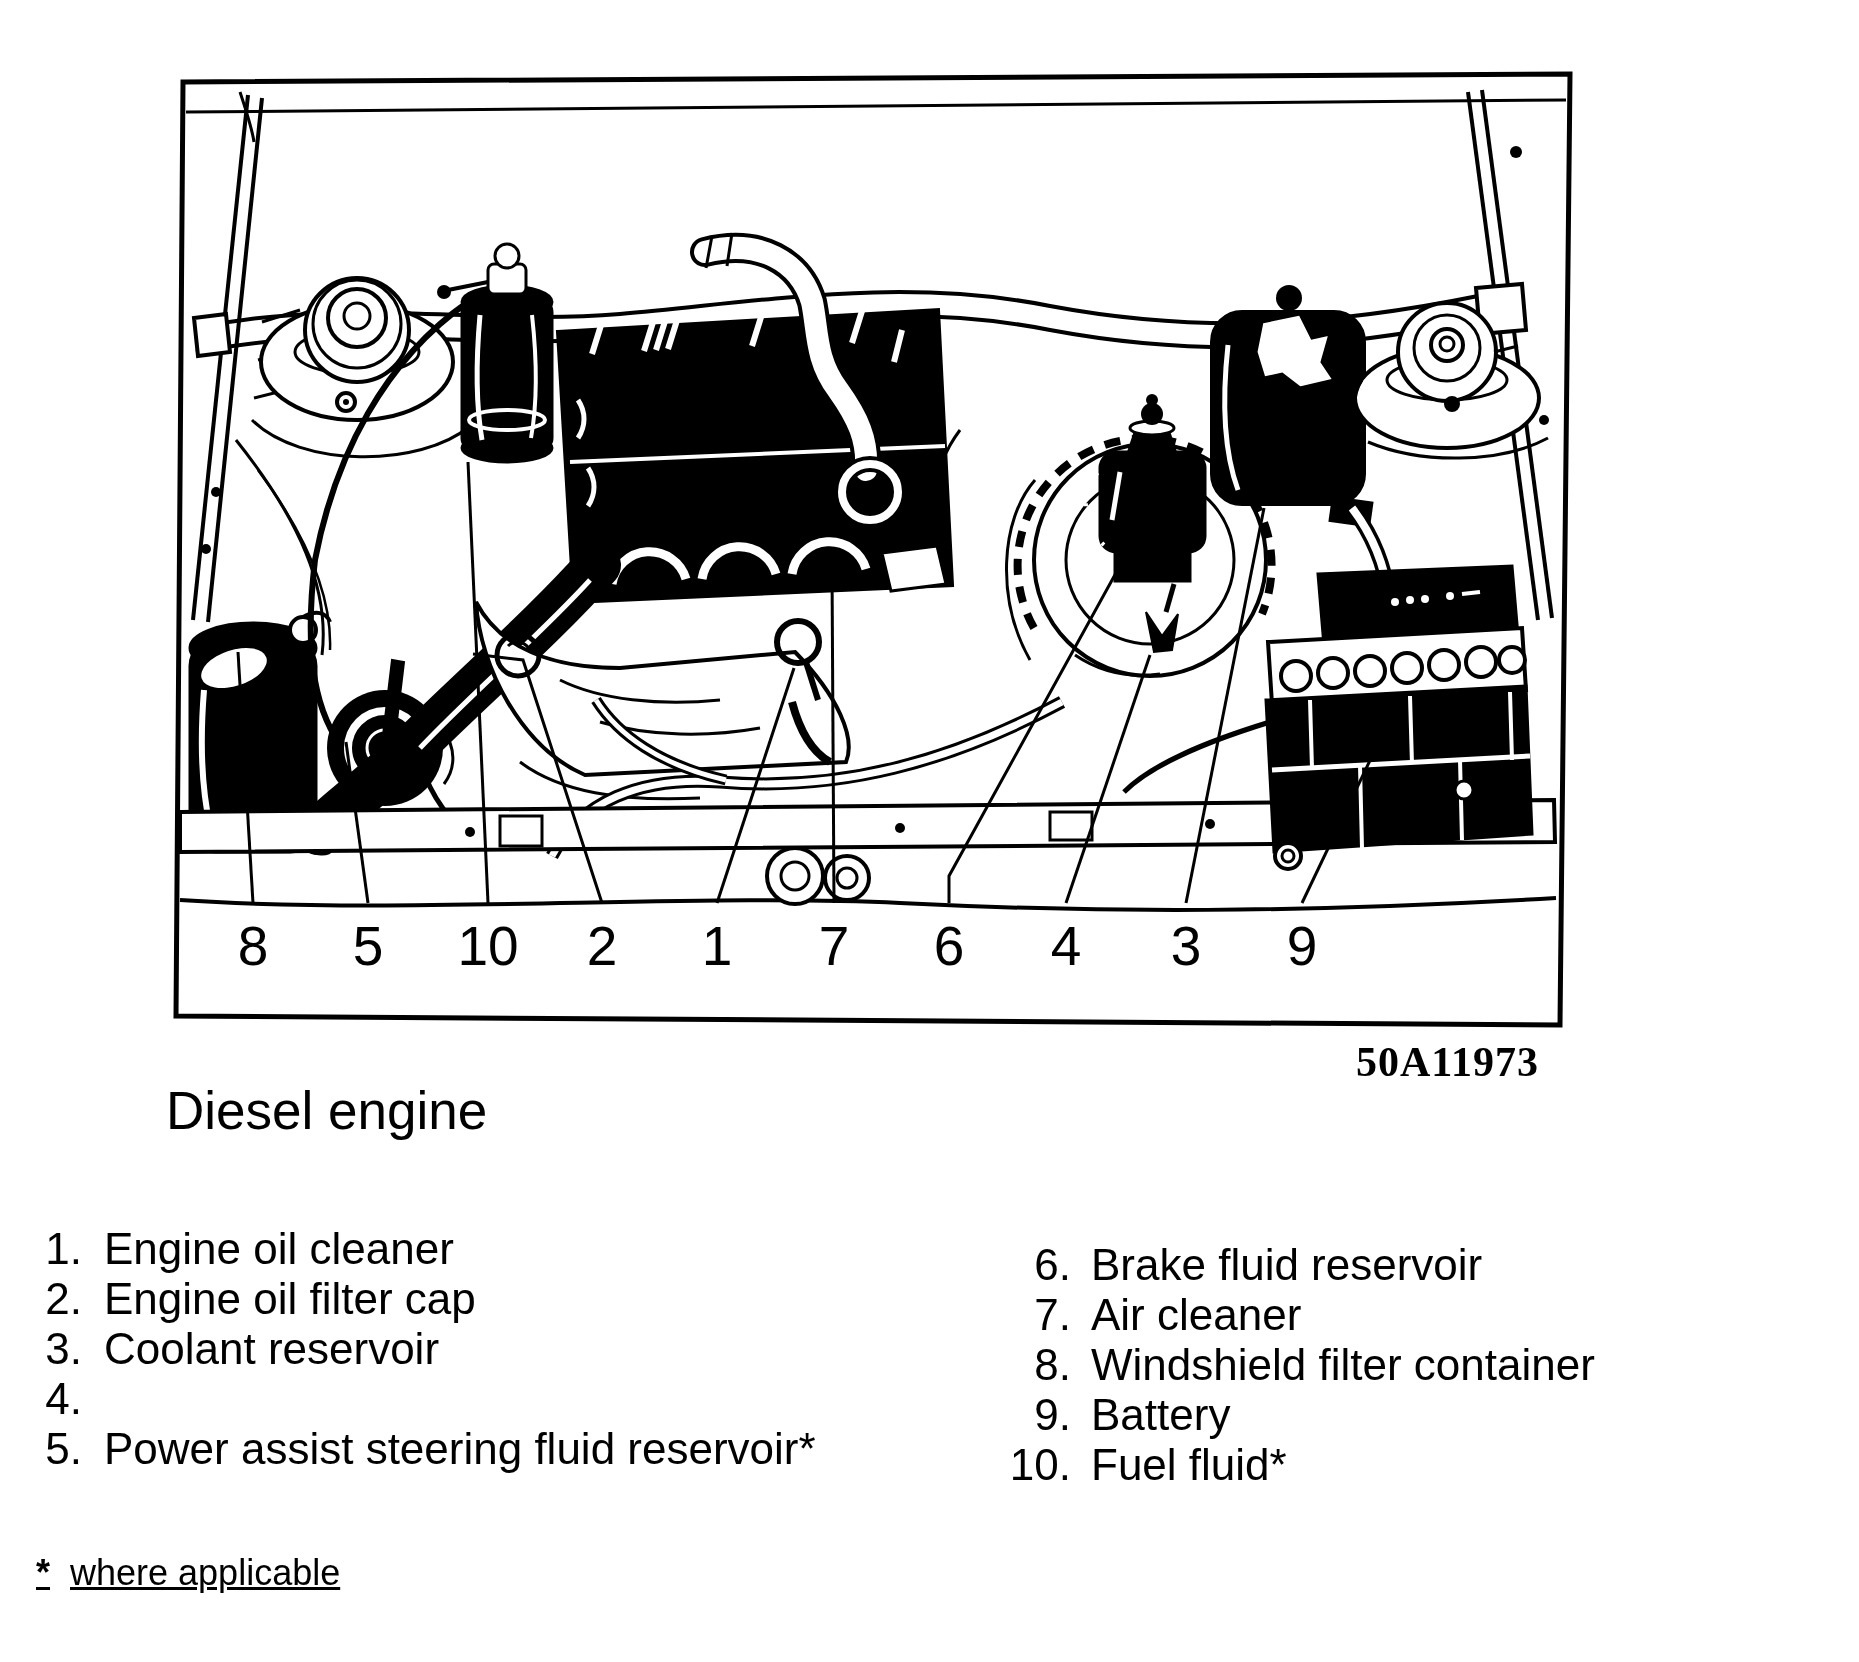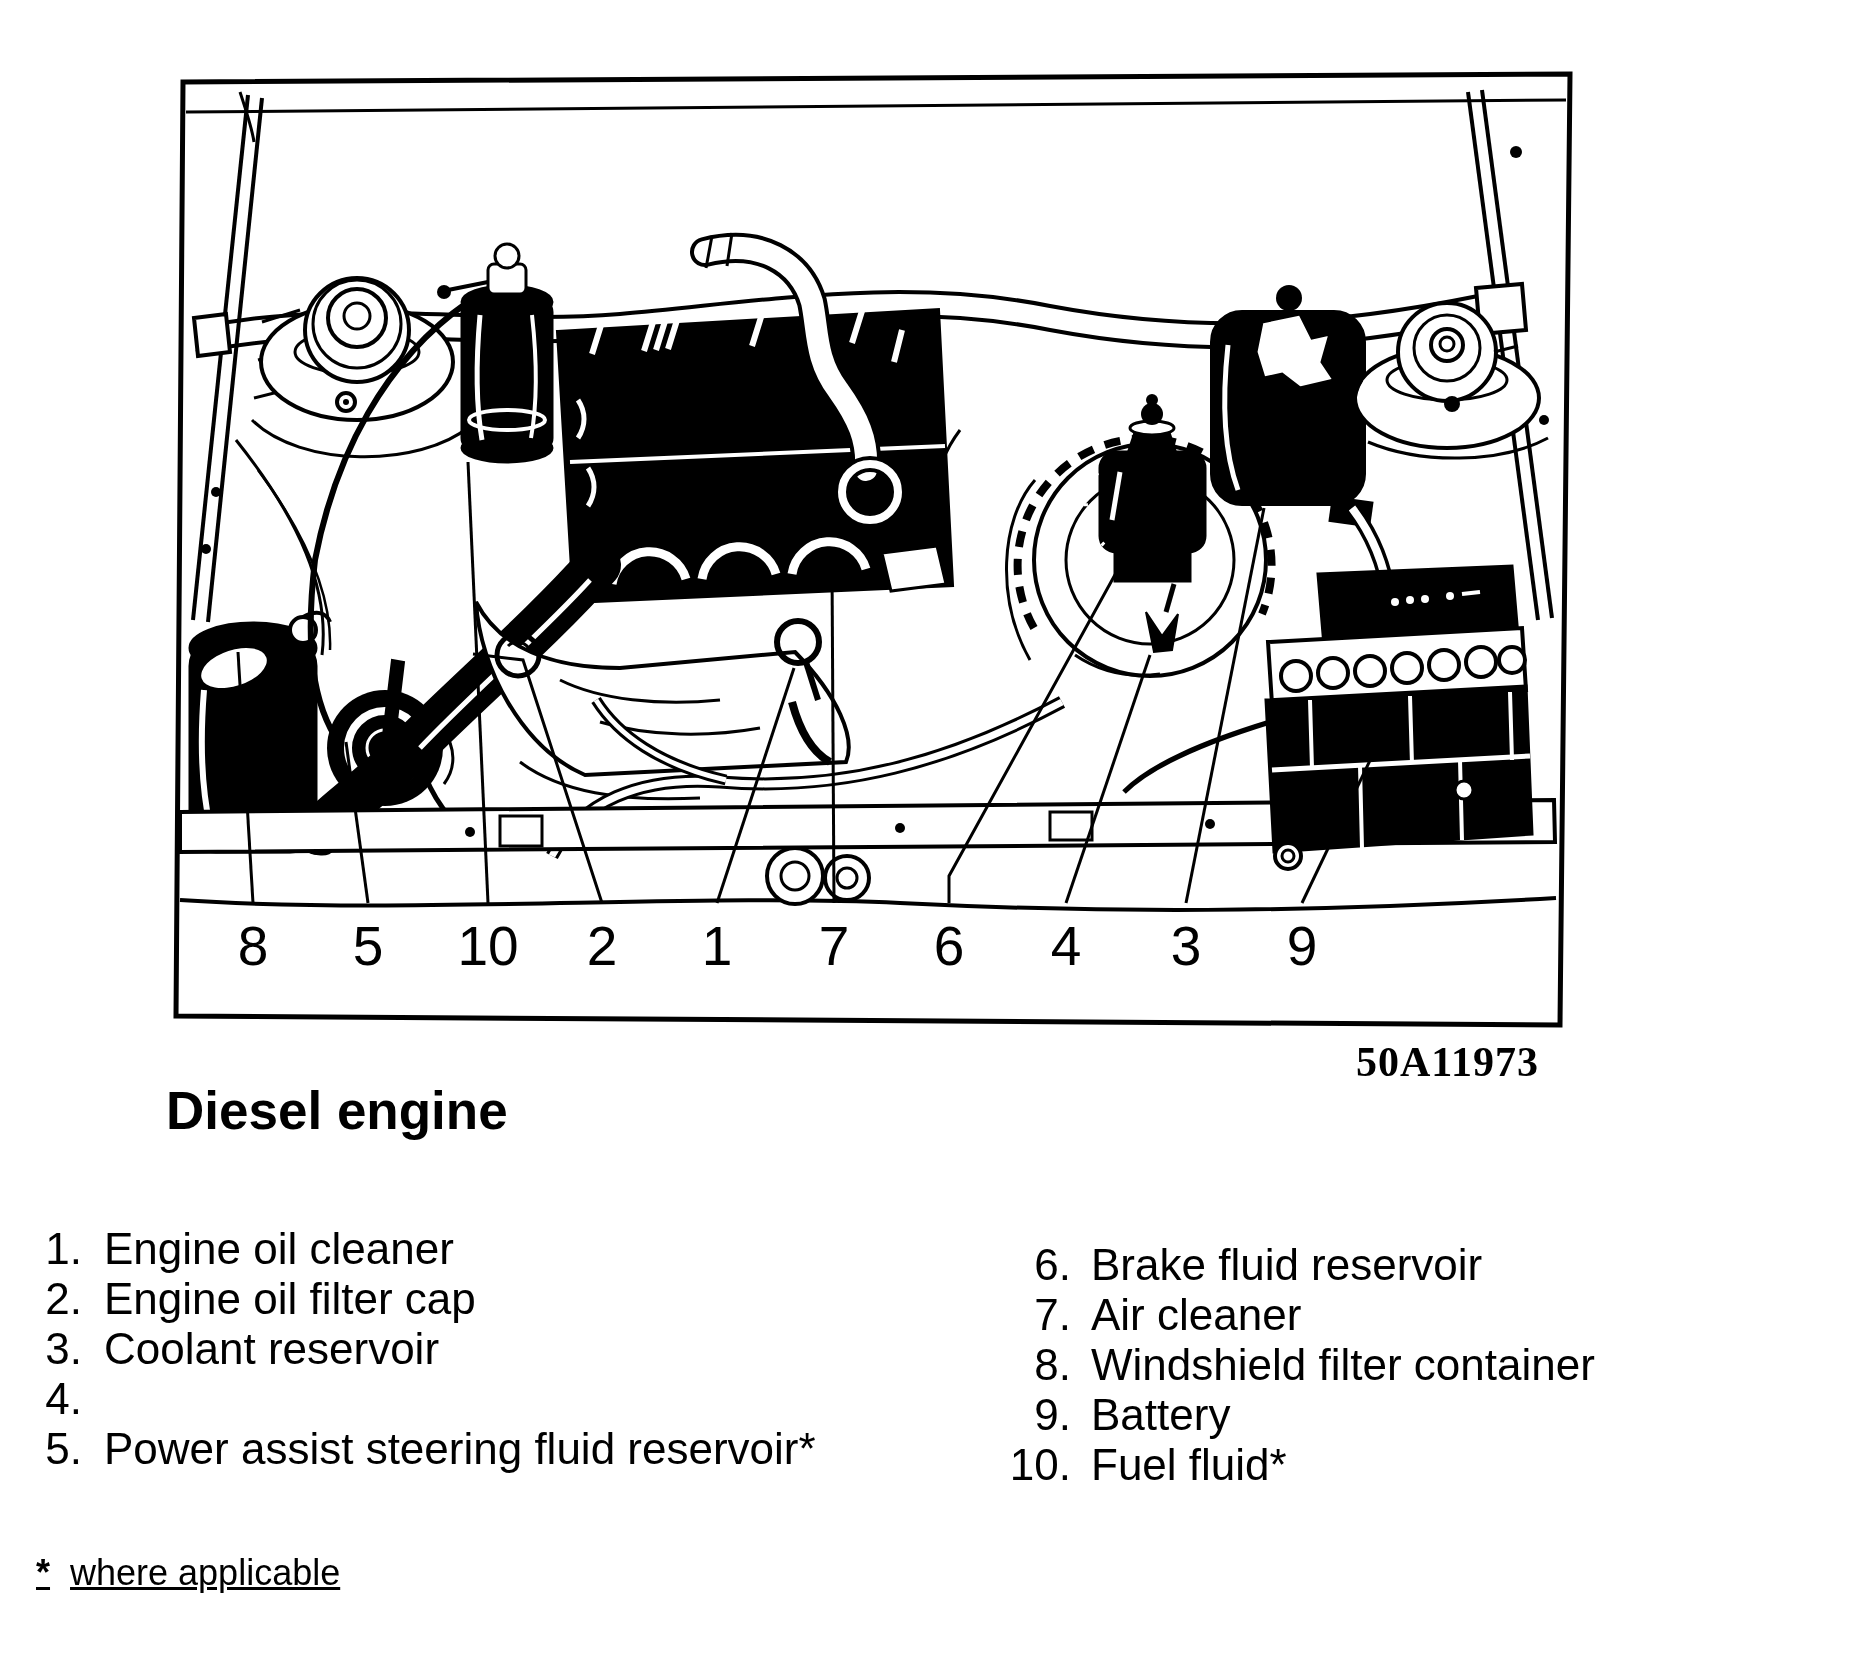--- a/index.html
+++ b/index.html
@@ -12,21 +12,21 @@
   .s{fill:none;stroke:var(--ink);}
   .b{fill:var(--ink);stroke:none;}
   .bs{fill:var(--ink);stroke:var(--ink);}
   .p{fill:var(--paper);stroke:var(--ink);}
   .ws{fill:none;stroke:var(--paper);}
   .wf{fill:var(--paper);stroke:none;}
   .callout-num{font-family:"Liberation Sans",sans-serif;font-size:55px;fill:var(--ink);}
   .figure-code{position:absolute;left:1340px;top:1038px;width:215px;text-align:center;
      font-family:"Liberation Serif", serif;font-weight:bold;font-size:42px;letter-spacing:1px;}
   .title{position:absolute;left:166px;top:1080px;margin:0;
-     font-size:53px;font-weight:bold;letter-spacing:0px;}
+     font-size:53px;font-weight:normal;letter-spacing:0px;}
   .legend{position:absolute;}
   .legend-left{left:30px;top:1224px;}
   .legend-right{left:995px;top:1240px;}
   .legend-row{display:flex;align-items:baseline;height:50px;font-size:44px;white-space:nowrap;}
   .legend-left .ln{display:inline-block;width:52px;text-align:right;margin-right:22px;}
   .legend-right .ln{display:inline-block;width:76px;text-align:right;margin-right:20px;}
   .footnote{position:absolute;left:36px;top:1552px;font-size:36px;white-space:nowrap;text-decoration:underline;}
   .fn-mark{font-weight:bold;margin-right:20px;}
 </style>
 </head>

